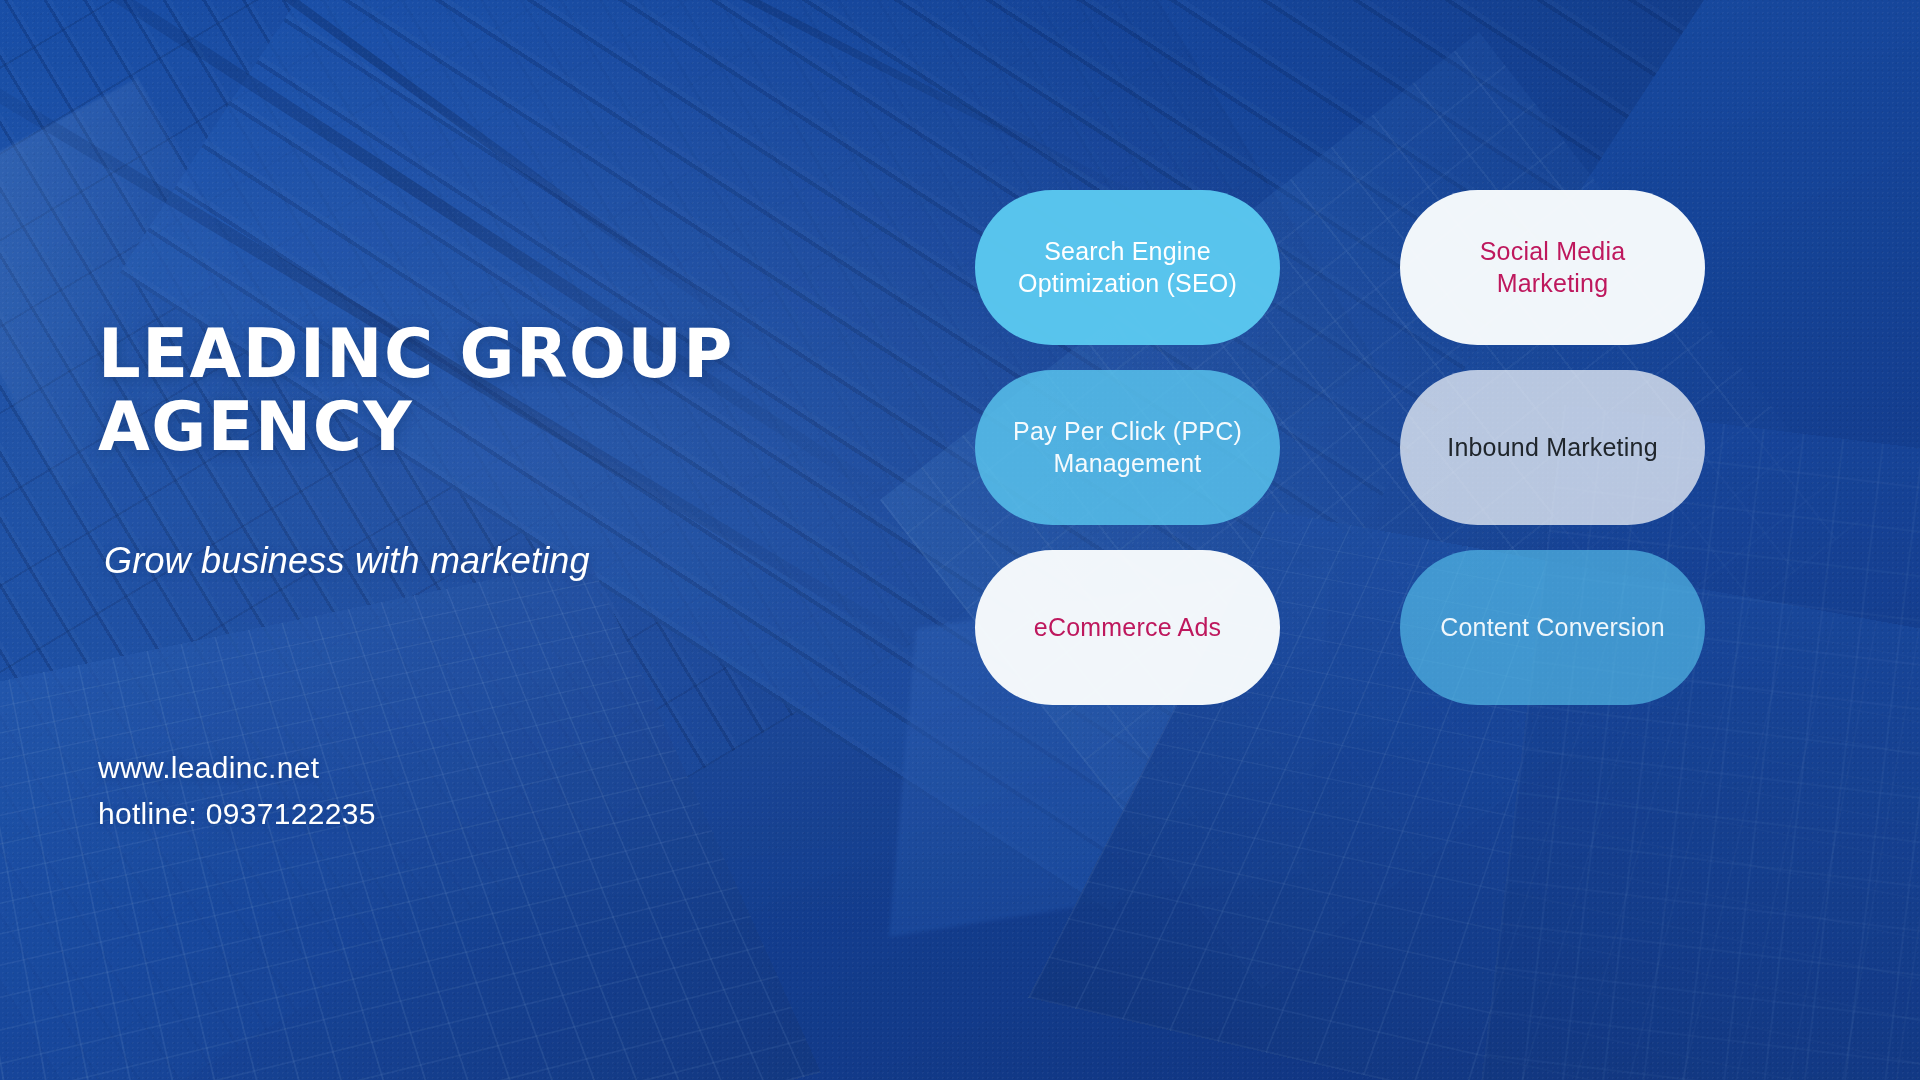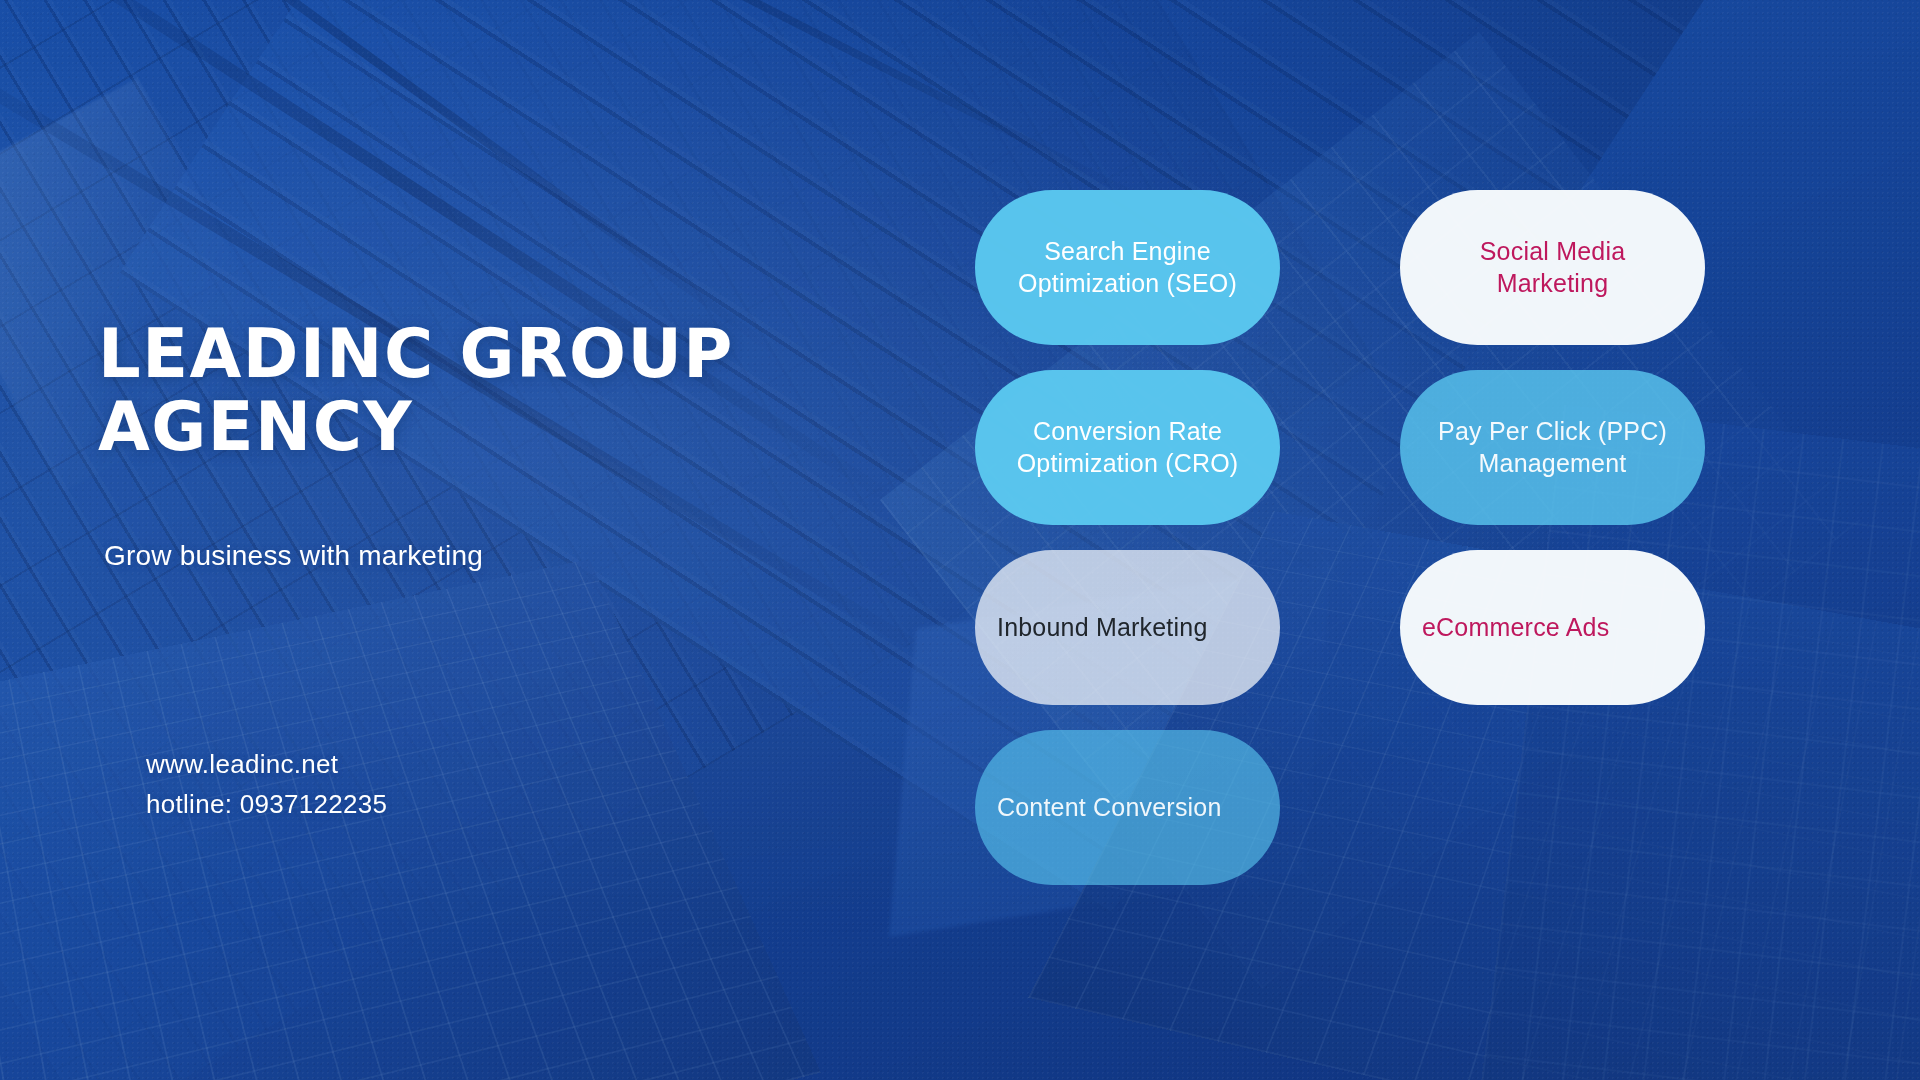--- a/index.html
+++ b/index.html
@@ -191,53 +191,54 @@
     line-height:1.09;
     letter-spacing:1.5px;
     text-transform:uppercase;
     text-shadow:0 2px 14px rgba(10,40,88,.35);
   }
 
   .tagline {
     position:absolute; top:540px; left:6px;
     width:700px;
     color:#ffffff;
-    font-size:28px;
+    font-size:36px;
     font-weight:400;
     letter-spacing:.2px;
     text-shadow:0 1px 8px rgba(10,40,88,.30);
+    font-style:italic;
   }
 
   .contact {
     position:absolute; top:745px; left:0;
     color:#ffffff;
-    font-size:26px;
+    font-size:30px;
     line-height:1.52;
     letter-spacing:.3px;
     text-shadow:0 1px 7px rgba(10,40,88,.32);
-    margin-left:48px;
   }
   .contact div { white-space:nowrap; }
 
   
   .pill-grid {
     position:absolute;
     left:975px; top:190px;
     width:730px; height:700px;
     display:grid;
     grid-template-columns:305px 305px;
     grid-template-rows:repeat(4,155px);
     column-gap:120px;
     row-gap:25px;
     z-index:5;
   }
 
   .pill {
     display:flex;
     align-items:center;
+    justify-content:center;
     text-align:center;
     border-radius:80px;
     padding:0 22px;
     font-size:25px;
     line-height:1.26;
     font-weight:400;
     letter-spacing:.2px;
   }
 
   .pill.cyan  { background:rgba(91,200,240,.97); color:#ffffff; }
@@ -289,23 +290,20 @@
 
     <div class="pill cyan">
       <span>Search Engine Optimization (SEO)</span>
     </div>
 
     <div class="pill white">
       <span>Social Media Marketing</span>
     </div>
 
 
-    <div class="pill cyan">
-      <span>Conversion Rate Optimization (CRO)</span>
-    </div>
 
     <div class="pill cyan semi">
       <span>Pay Per Click (PPC) Management</span>
     </div>
 
     <div class="pill white translucent">
       <span>Inbound Marketing</span>
     </div>
 
     <div class="pill white">

